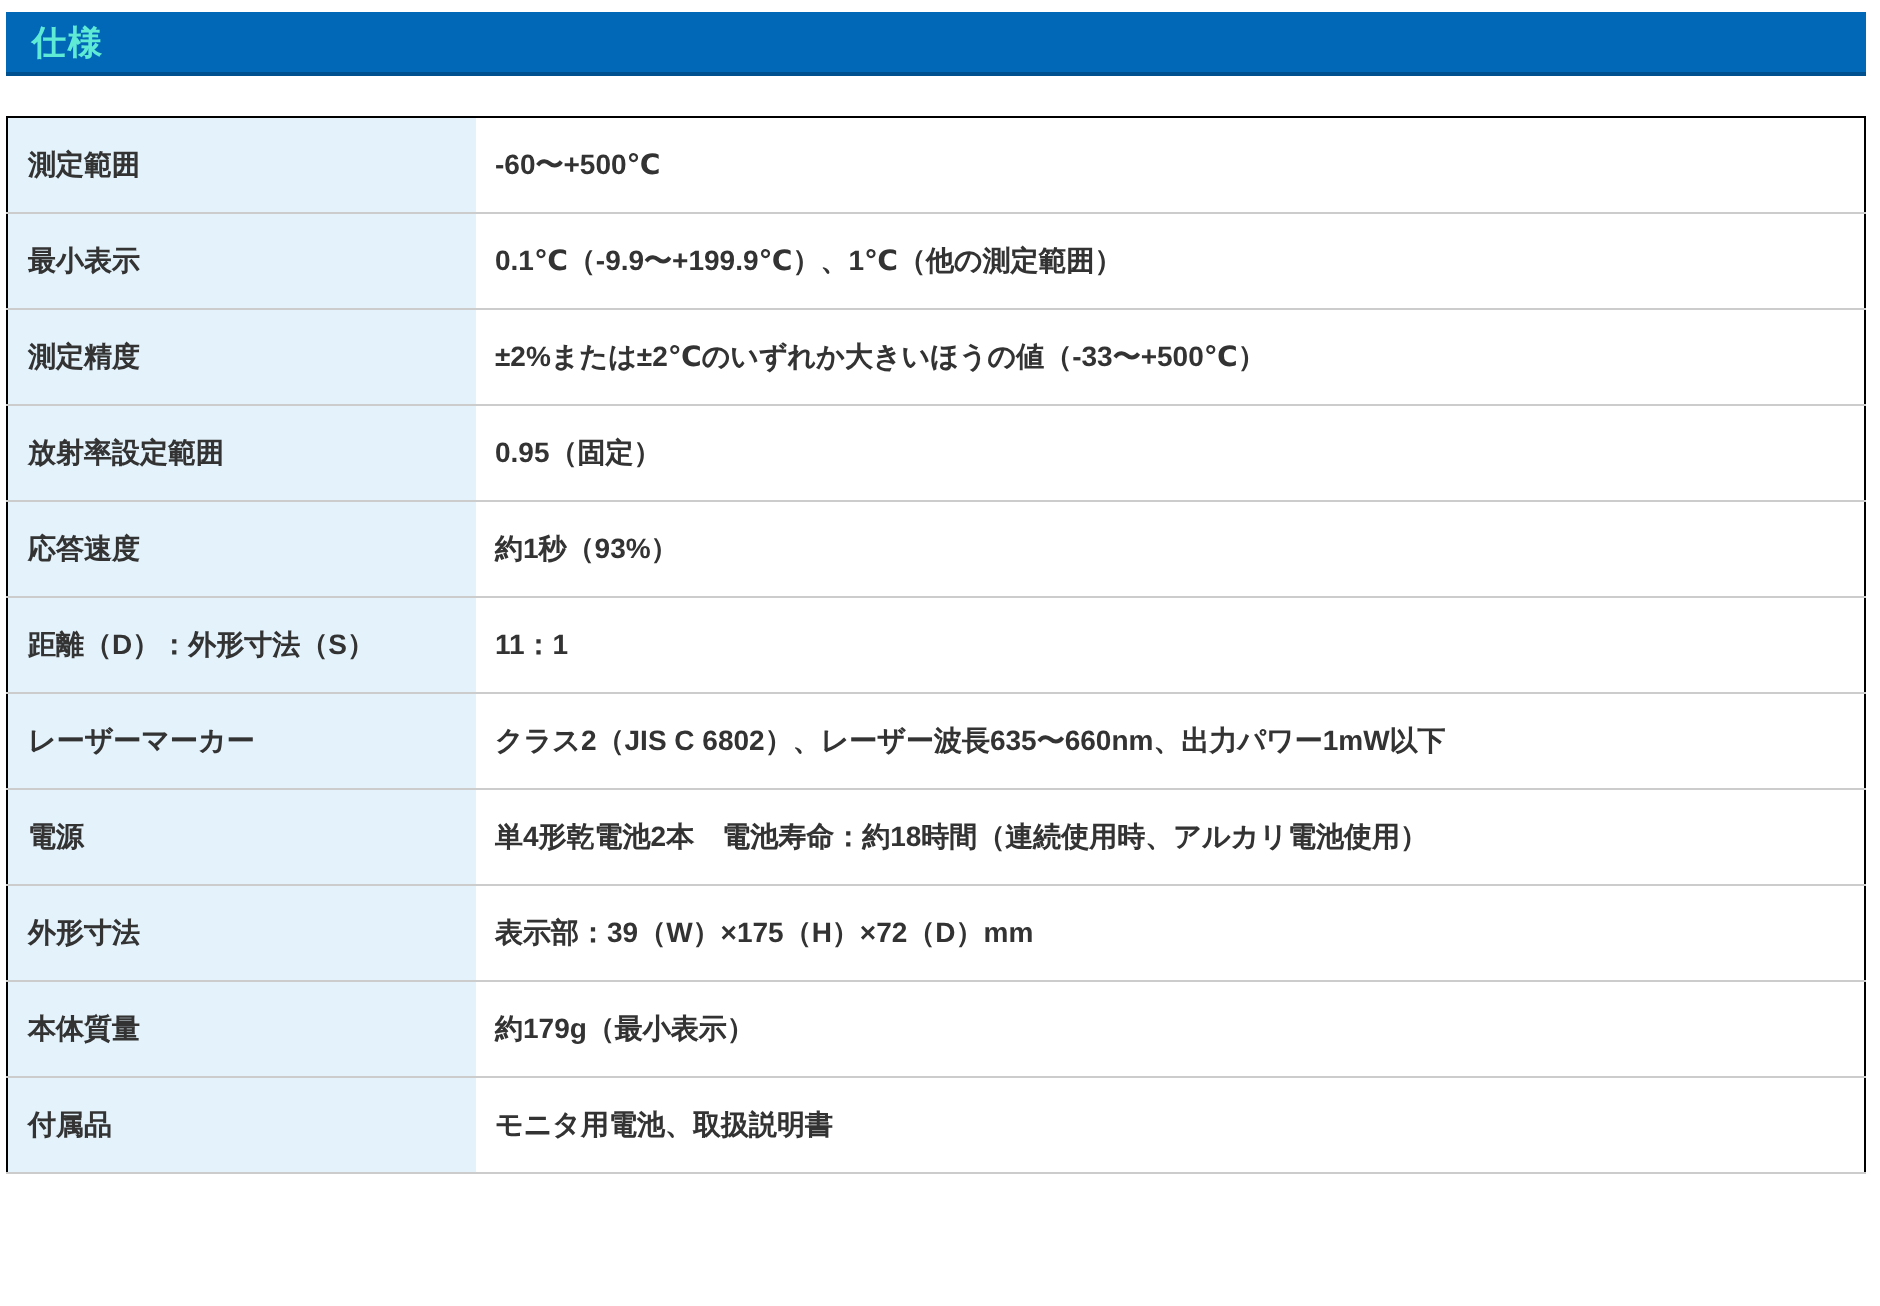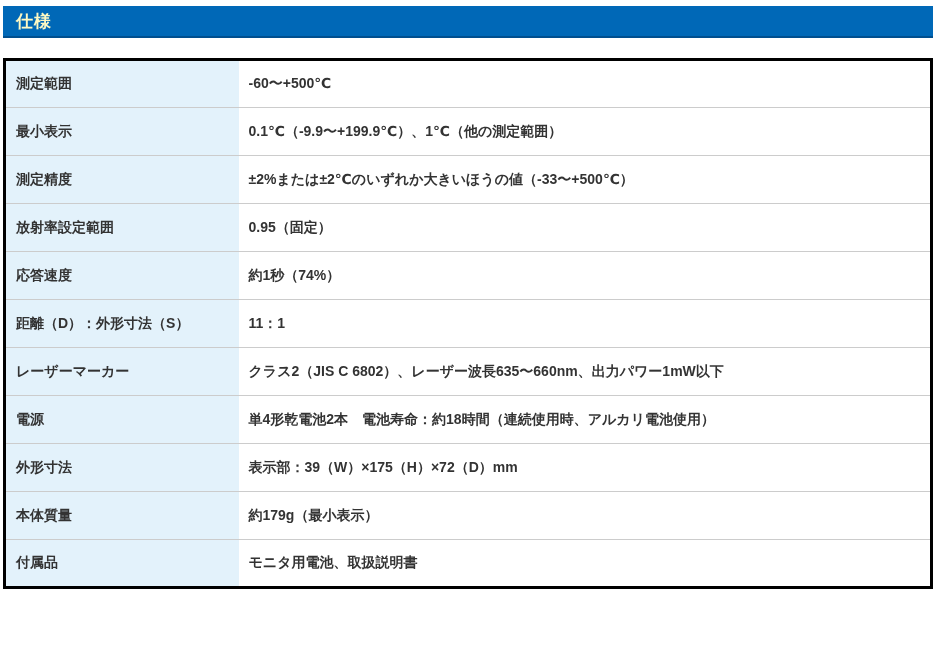--- a/index.html
+++ b/index.html
@@ -19,30 +19,30 @@
   }
   .section-title-bar {
     background: #0068b7;
     border-bottom: 2px solid #004f8f;
     height: 32px;
     display: flex;
     align-items: center;
     padding-left: 13px;
   }
   .section-title-bar .title-text {
-    color: #fef9c3;
+    color: #5eead4;
     font-size: 17px;
     font-weight: bold;
     letter-spacing: 1px;
   }
   table.spec-table {
     margin-top: 20px;
     width: 100%;
     border-collapse: collapse;
-    border: 3px solid #000000;
+    border: 1px solid #000000;
     table-layout: fixed;
   }
   table.spec-table tr {
     border-bottom: 1px solid #cccccc;
   }
   table.spec-table th,
   table.spec-table td {
     height: 48px;
     vertical-align: middle;
     font-size: 14px;
@@ -83,21 +83,21 @@
       <tr>
         <th>測定精度</th>
         <td>±2%または±2℃のいずれか大きいほうの値（-33〜+500℃）</td>
       </tr>
       <tr>
         <th>放射率設定範囲</th>
         <td>0.95（固定）</td>
       </tr>
       <tr>
         <th>応答速度</th>
-        <td>約1秒（74%）</td>
+        <td>約1秒（93%）</td>
       </tr>
       <tr>
         <th>距離（D）：外形寸法（S）</th>
         <td>11：1</td>
       </tr>
       <tr>
         <th>レーザーマーカー</th>
         <td>クラス2（JIS C 6802）、レーザー波長635〜660nm、出力パワー1mW以下</td>
       </tr>
       <tr>

